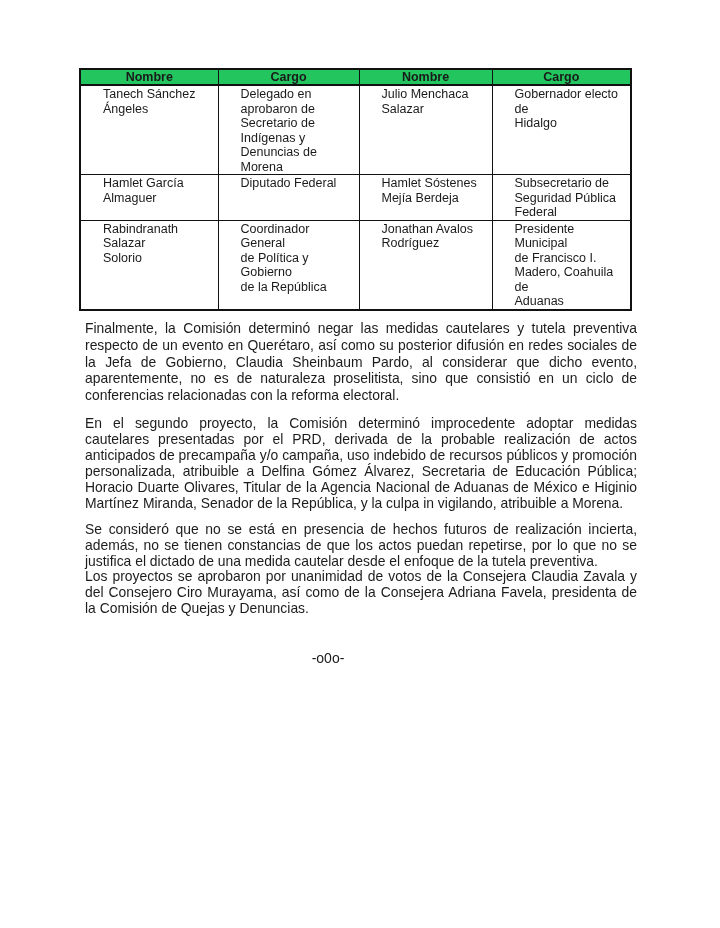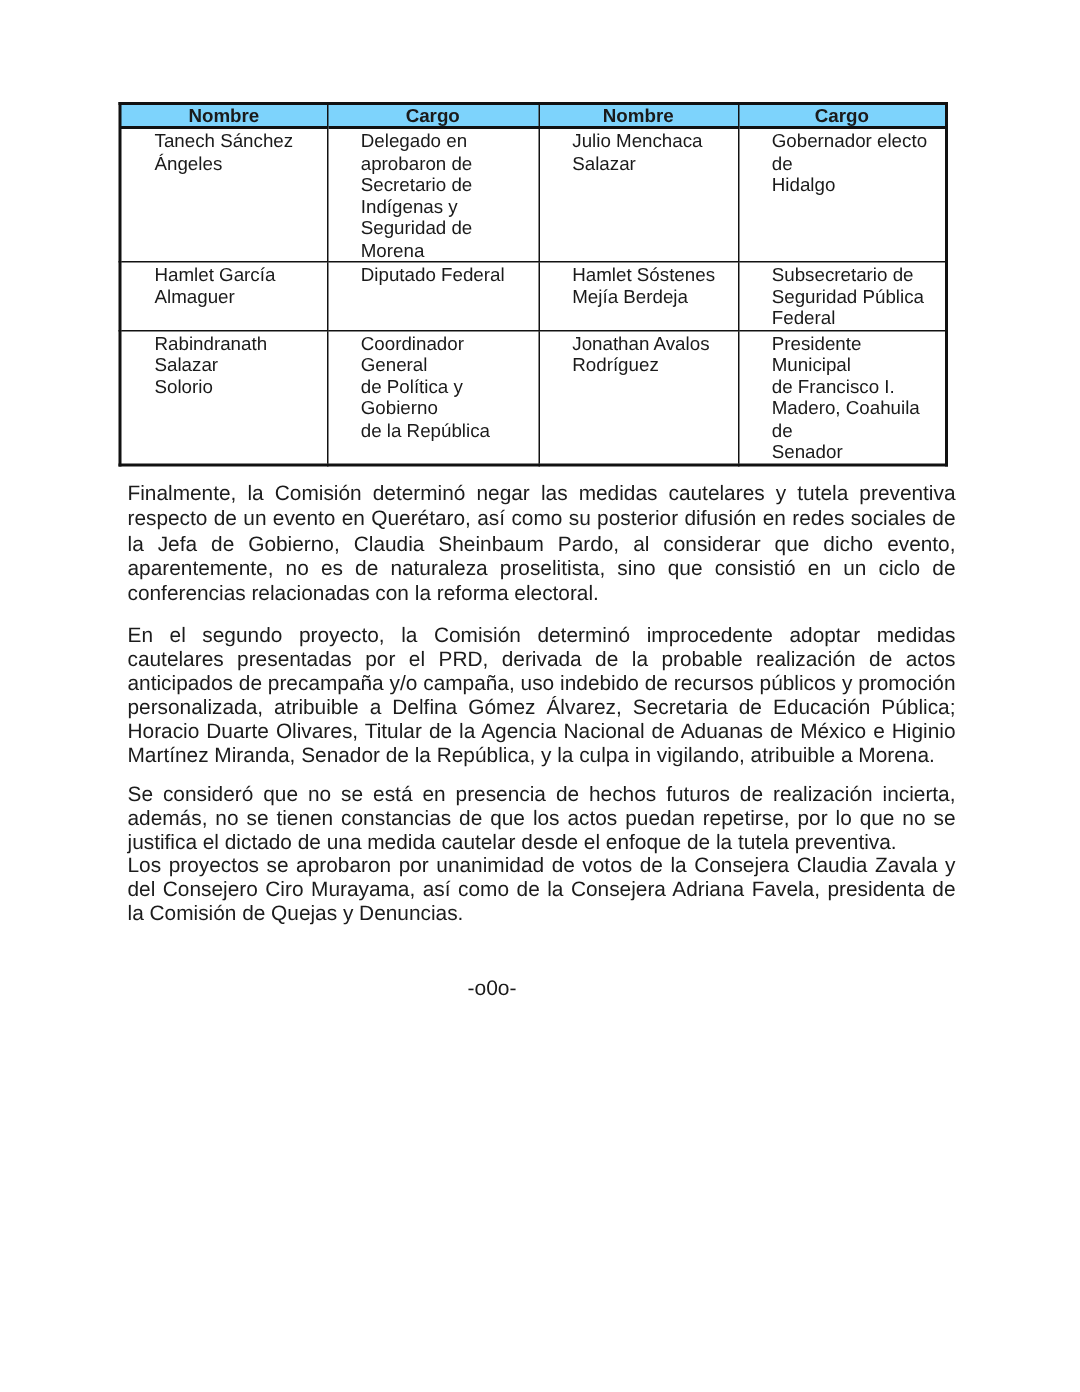--- a/index.html
+++ b/index.html
@@ -1,21 +1,21 @@
 <!DOCTYPE html>
 <html><head>
 <meta charset="utf-8">
 <style>
   html, body { margin: 0; padding: 0; background: #ffffff; }
   body { width: 720px; height: 928px; position: relative; overflow: hidden;
          font-family: "Liberation Sans", sans-serif; color: #1a1a1a; }
   .table-wrap { position: absolute; left: 79px; top: 68px; width: 551px; }
   table { border-collapse: collapse; width: 100%; table-layout: fixed; border: 2px solid #111; }
   col.c1 { width: 138px; } col.c2 { width: 141px; } col.c3 { width: 133px; } col.c4 { width: 139px; }
-  th { background: #7dd3fc; font-weight: bold; font-size: 12.5px; text-align: center;
+  th { background: #22c55e; font-weight: bold; font-size: 12.5px; text-align: center;
        border: 1.5px solid #111; border-bottom: 2px solid #111; padding: 0; height: 14px; line-height: 14px; }
   td { border: 1.5px solid #111; vertical-align: top; font-size: 12.5px; line-height: 14.5px;
        padding: 1px 6px 0 22px; }
   tr.r1 td { height: 84px; }
   tr.r2 td { height: 42px; }
   tr.r3 td { height: 56px; }
   tr.r4 td { height: 28px; }
   .cell-line { display: block; }
   .para { position: absolute; left: 85px; width: 552px; font-size: 13.9px; line-height: 16px;
           text-align: justify; color: #1c1c1c; }
@@ -49,21 +49,21 @@
         <tr class="r1">
           <td>
             <span class="cell-line">Tanech Sánchez</span>
             <span class="cell-line">Ángeles</span>
           </td>
           <td>
             <span class="cell-line">Delegado en</span>
             <span class="cell-line">aprobaron de</span>
             <span class="cell-line">Secretario de</span>
             <span class="cell-line">Indígenas y</span>
-            <span class="cell-line">Seguridad de</span>
+            <span class="cell-line">Denuncias de</span>
             <span class="cell-line">Morena</span>
           </td>
           <td>
             <span class="cell-line">Julio Menchaca</span>
             <span class="cell-line">Salazar</span>
           </td>
           <td>
             <span class="cell-line">Gobernador electo de</span>
             <span class="cell-line">Hidalgo</span>
           </td>
@@ -97,21 +97,21 @@
             <span class="cell-line">de la República</span>
           </td>
           <td>
             <span class="cell-line">Jonathan Avalos</span>
             <span class="cell-line">Rodríguez</span>
           </td>
           <td>
             <span class="cell-line">Presidente Municipal</span>
             <span class="cell-line">de Francisco I.</span>
             <span class="cell-line">Madero, Coahuila de</span>
-            <span class="cell-line">Senador</span>
+            <span class="cell-line">Aduanas</span>
           </td>
         </tr>
       </tbody>
   </table>
 </div>
 
 <div class="para p1">Finalmente, la Comisión determinó negar las medidas cautelares y tutela preventiva respecto de un evento en Querétaro, así como su posterior difusión en redes sociales de la Jefa de Gobierno, Claudia Sheinbaum Pardo, al considerar que dicho evento, aparentemente, no es de naturaleza proselitista, sino que consistió en un ciclo de conferencias relacionadas con la reforma electoral.</div>
 <div class="para p2">En el segundo proyecto, la Comisión determinó improcedente adoptar medidas cautelares presentadas por el PRD, derivada de la probable realización de actos anticipados de precampaña y/o campaña, uso indebido de recursos públicos y promoción personalizada, atribuible a Delfina Gómez Álvarez, Secretaria de Educación Pública; Horacio Duarte Olivares, Titular de la Agencia Nacional de Aduanas de México e Higinio Martínez Miranda, Senador de la República, y la culpa in vigilando, atribuible a Morena.</div>
 <div class="para p3">Se consideró que no se está en presencia de hechos futuros de realización incierta, además, no se tienen constancias de que los actos puedan repetirse, por lo que no se justifica el dictado de una medida cautelar desde el enfoque de la tutela preventiva.</div>
 <div class="para p4">Los proyectos se aprobaron por unanimidad de votos de la Consejera Claudia Zavala y del Consejero Ciro Murayama, así como de la Consejera Adriana Favela, presidenta de la Comisión de Quejas y Denuncias.</div>

